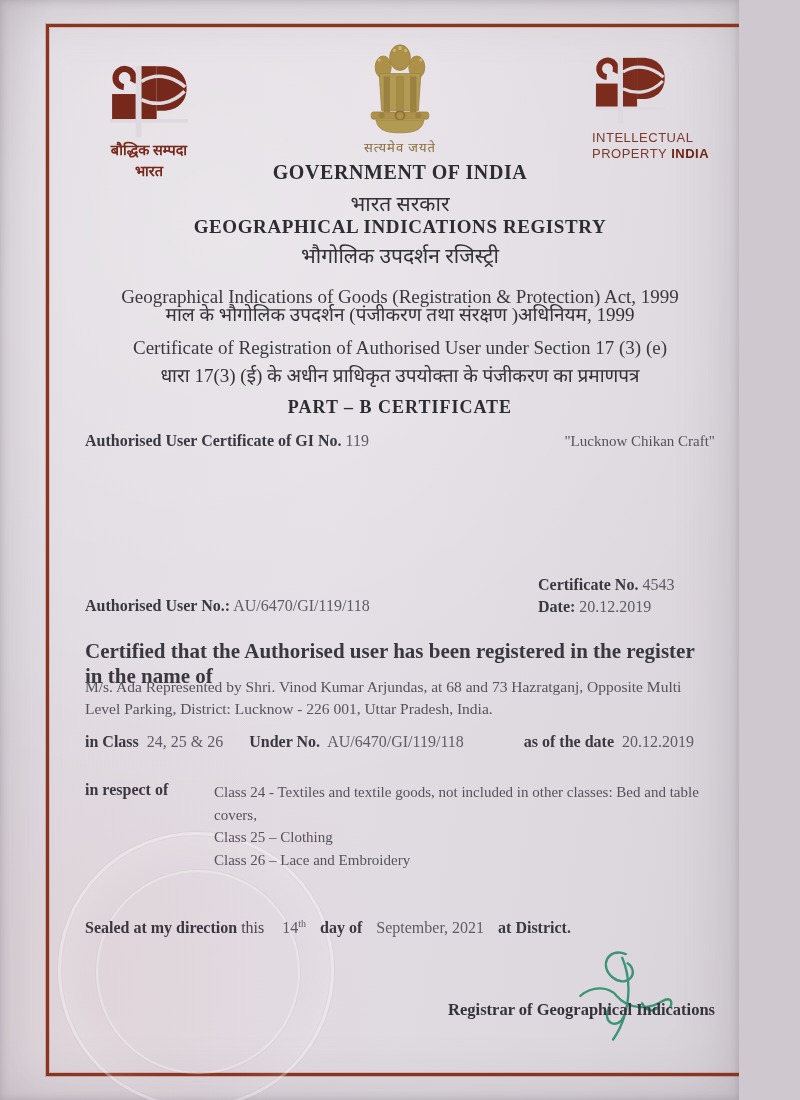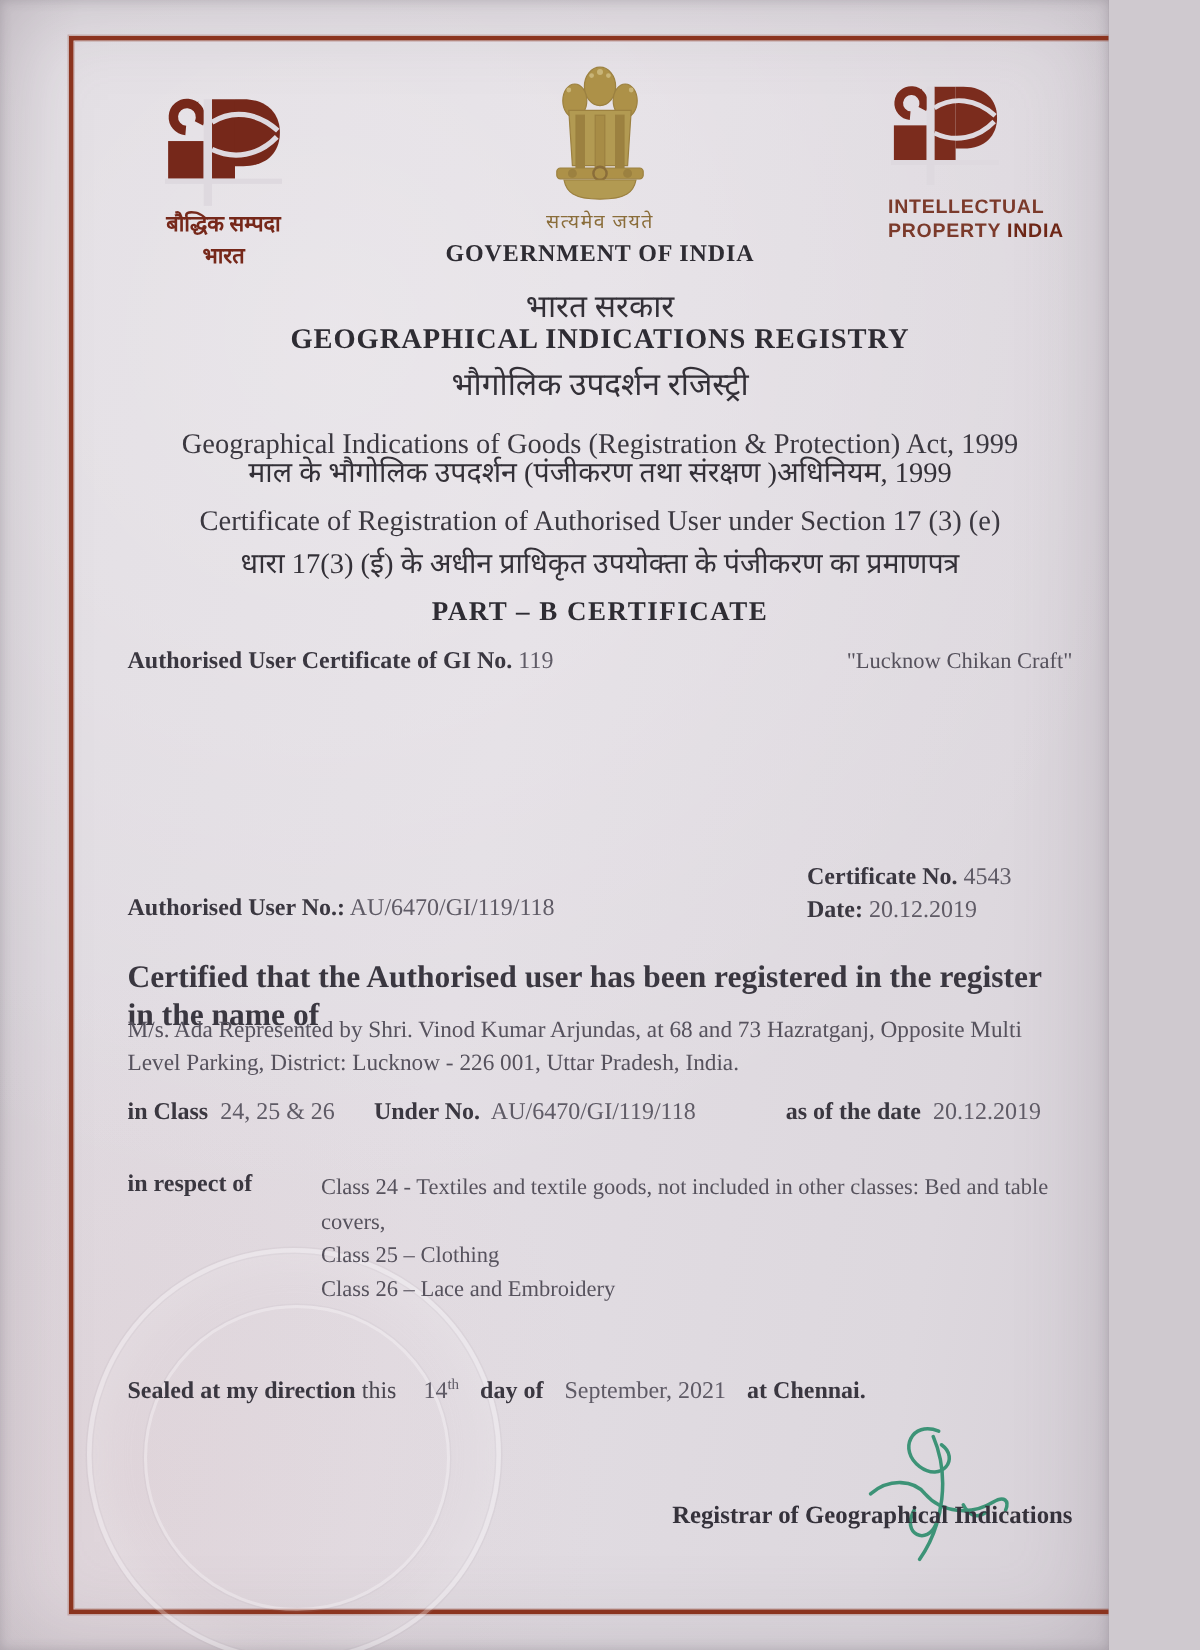--- a/index.html
+++ b/index.html
@@ -21,28 +21,28 @@
     border:3px solid #8b341f;
     box-shadow: 0 0 0 1px rgba(139,52,31,0.25), inset 0 0 0 1px rgba(139,52,31,0.18);
   }
   
   .logo-left{ position:absolute; left:74px; top:64px; width:150px; text-align:center; color:#76281a;}
   .logo-right{ position:absolute; left:592px; top:56px; width:160px; text-align:left; color:#7b2c1d;}
   .ip-svg{ display:block; }
   .logo-left .ip-svg{ width:78px; height:74px; margin:0 auto; }
   .logo-right .ip-svg{ width:72px; height:68px; margin-left:2px; }
   .cap-hi{ font-size:14.5px; font-weight:bold; line-height:1.2; margin-top:4px; }
-  .cap-en{ font-family:"Liberation Sans", sans-serif; font-size:13px; letter-spacing:0.5px; line-height:1.25; margin-top:6px; color:#7b3a2b;font-weight:bold;}
+  .cap-en{ font-family:"Liberation Sans", sans-serif; font-size:13px; letter-spacing:0.5px; line-height:1.25; margin-top:6px; color:#7b3a2b;}
   .cap-en b{ color:#6d2616; }
   .emblem{ position:absolute; left:352px; top:40px; width:96px; text-align:center; }
   .emblem svg{ width:84px; height:96px; display:block; margin:0 auto; }
   .motto{ font-size:13px; color:#8a6d3a; margin-top:2px; letter-spacing:1px; }
   
   .cline{ position:absolute; left:60px; width:680px; text-align:center; }
-  .h-en-b{ font-weight:bold; color:#2e2c33; font-size:16px; letter-spacing:0.6px; }
+  .h-en-b{ font-weight:bold; color:#2e2c33; font-size:20px; letter-spacing:0.6px; }
   .h-hi  { color:#333037; font-size:21px; }
   .h-en  { color:#3b3840; font-size:19px; }
   .t-gov      { top:161px; }
   .t-gov-hi   { top:189px; }
   .t-reg      { top:216px; font-size:19px; }
   .t-reg-hi   { top:241px; }
   .t-act      { top:286px; }
   .t-act-hi   { top:301px; font-size:19px; }
   .t-cert     { top:337px; }
   .t-cert-hi  { top:362px; font-size:19px; }
@@ -208,21 +208,21 @@
     </div>
   </div>
 
   <div class="row sealed-row">
     <span class="lbl">Sealed at my direction</span>
     <span class="lbl lite">this</span>
     <span class="val gap-s"><span>14</span><sup>th</sup></span>
     <span class="lbl gap-m">day of</span>
     <span class="val gap-m">September, 2021</span>
     <span class="lbl gap-m">at</span>
-    <span class="lbl">Chennai.</span>
+    <span class="lbl">District.</span>
   </div>
 
   <svg class="signature" viewBox="0 0 120 110">
     <g fill="none" stroke="#2f8e6e" stroke-width="2.6" stroke-linecap="round" opacity="0.92">
       <path d="M62 10 C 42 2, 32 24, 48 36 C 64 48, 78 30, 64 20"></path>
       <path d="M58 14 C 70 42, 66 78, 48 104"></path>
       <path d="M12 56 C 26 44, 44 46, 52 56 C 64 70, 86 72, 102 62 C 110 57, 114 61, 111 68"></path>
       <path d="M44 68 C 34 86, 54 94, 60 78"></path>
       <path d="M80 64 C 84 72, 90 74, 96 70"></path>
     </g>

